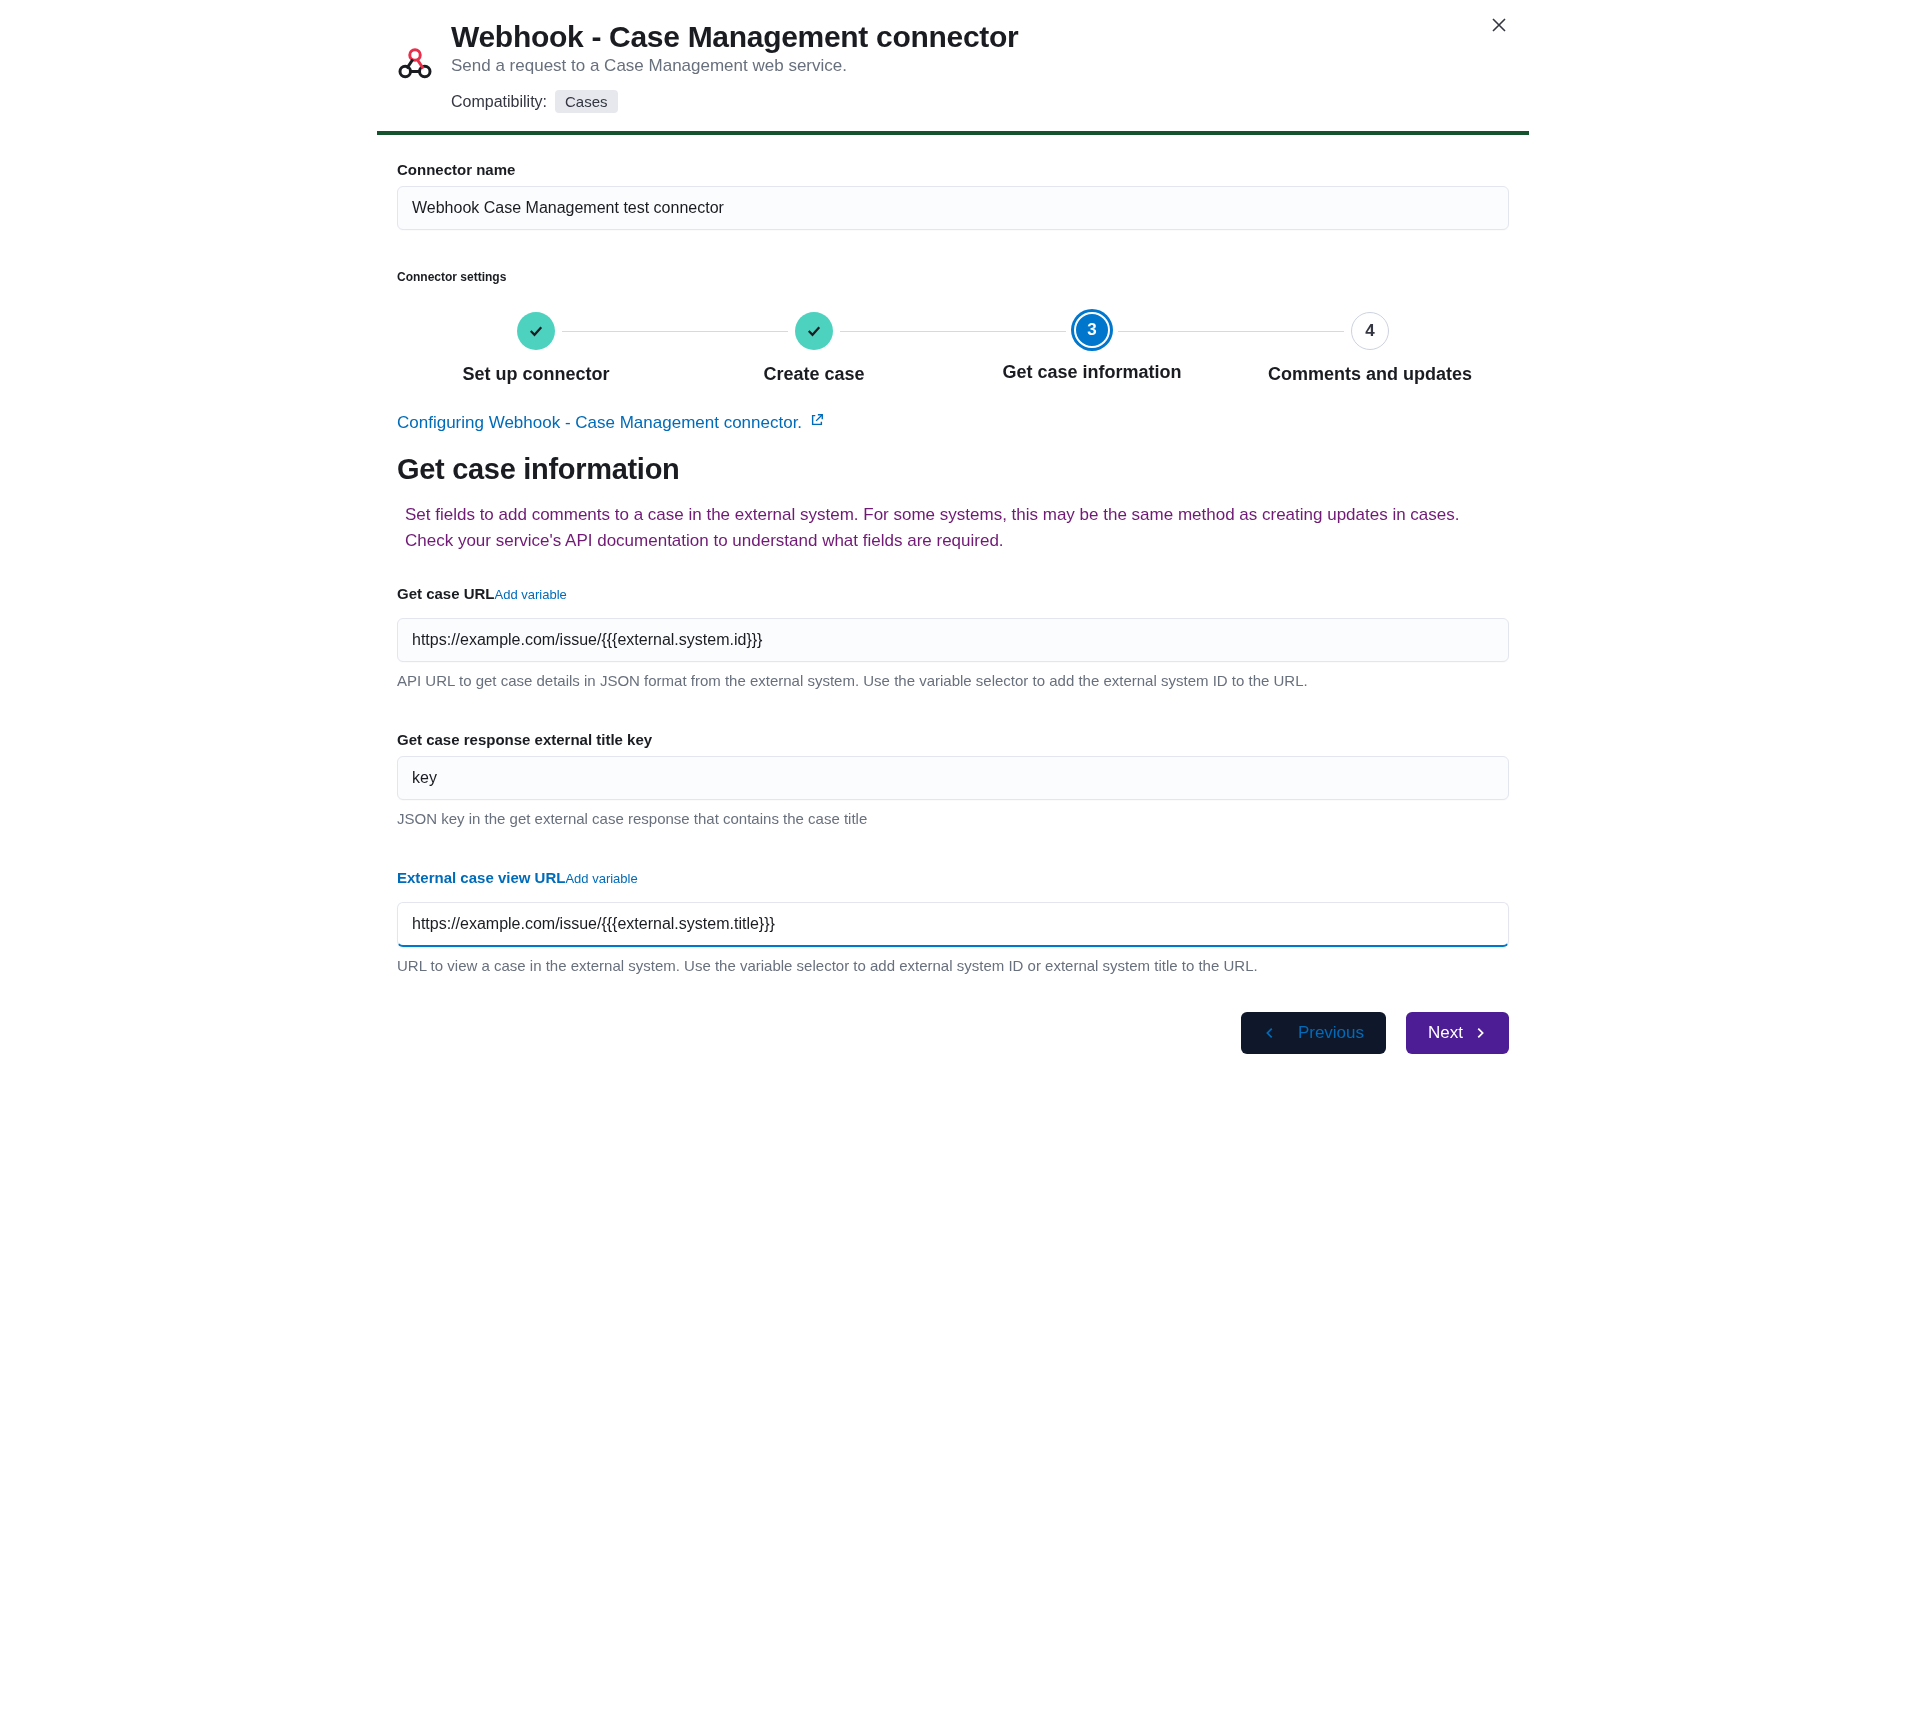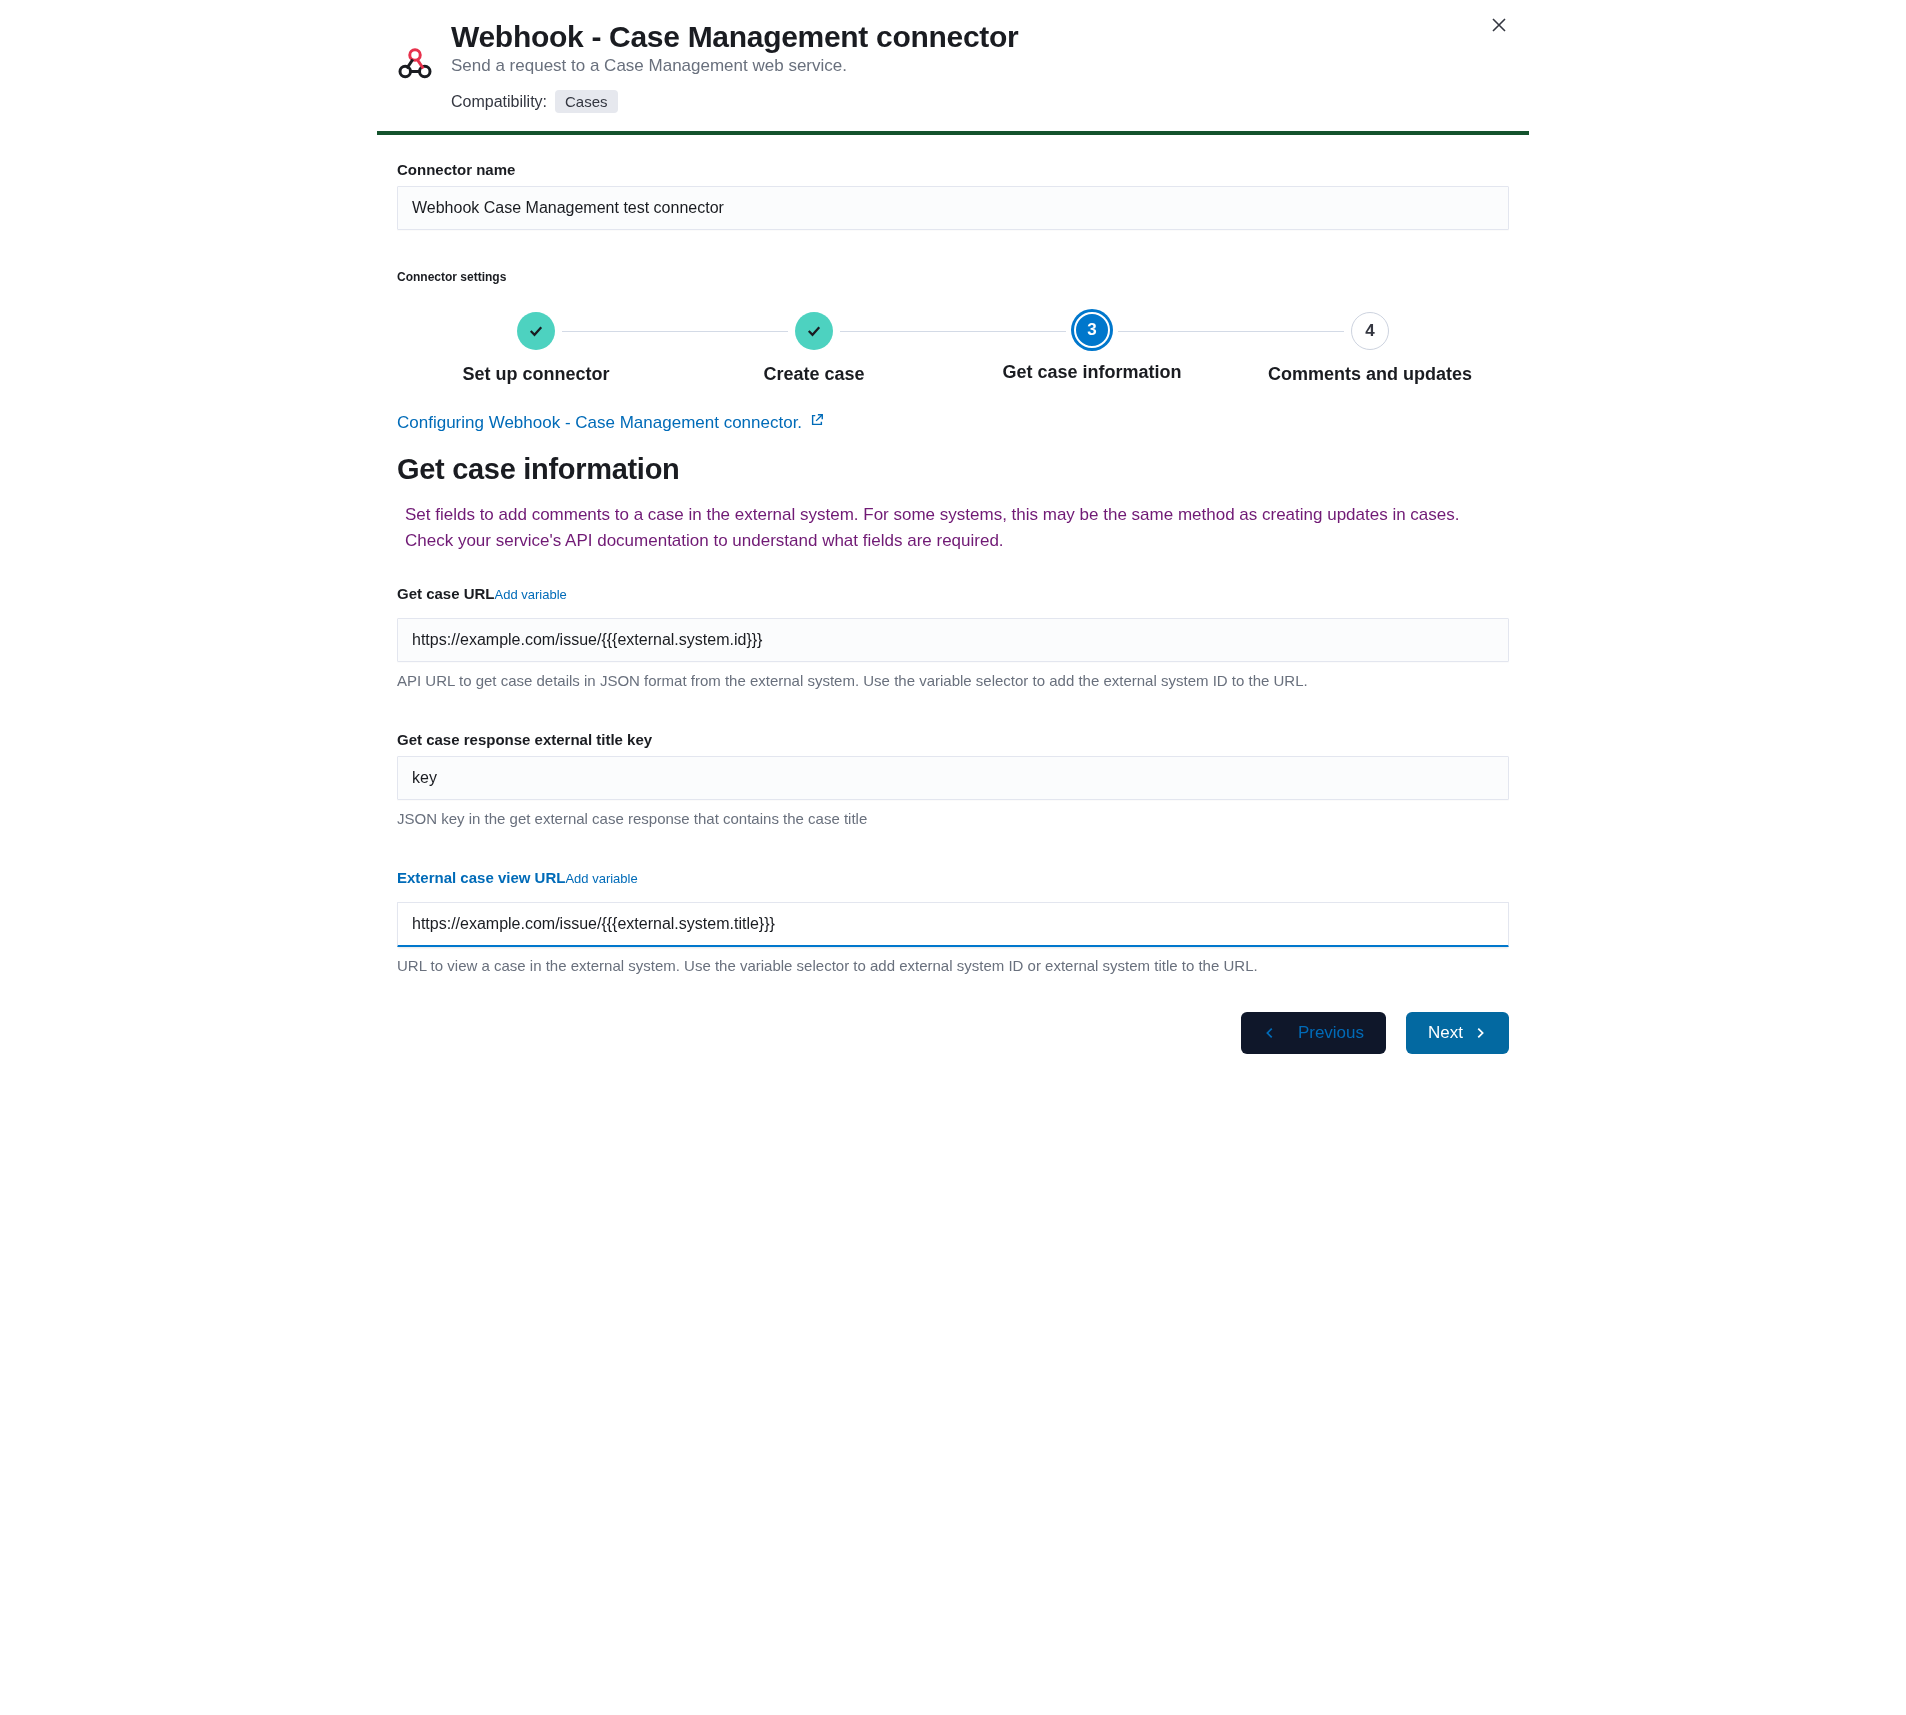--- a/index.html
+++ b/index.html
@@ -76,21 +76,21 @@
       color: #1a1c21;
       margin-bottom: 8px;
       display: block;
     }
     .field-label.blue { color: #006bb8; }
     .text-input {
       width: 100%;
       padding: 12px 14px;
       font-size: 16px;
       border: 1px solid #e3e6ef;
-      border-radius: 1px;
+      border-radius: 6px;
       background: #fbfcfd;
       color: #1a1c21;
       box-shadow: 0 1px 1px rgba(0,0,0,0.02), inset 0 0 0 1px rgba(0,0,0,0);
     }
     .text-input.active {
       background: #fff;
       border-color: #e3e6ef;
       box-shadow: 0 2px 2px -1px rgba(0,0,0,0.1);
       border-bottom: 2px solid #07c;
     }
@@ -219,21 +219,21 @@
       display: inline-flex;
       align-items: center;
       gap: 10px;
     }
     .btn-prev {
       background: #0f172a;
       color: #006bb8;
       gap: 21px;
     }
     .btn-next {
-      background: #0369a1;
+      background: #4c1d95;
       color: #fff;
     }
     .chev { width: 14px; height: 14px; }
     .check-icon { width: 18px; height: 18px; stroke: #1a1c21; stroke-width: 3; fill: none; }
   </style>
 </head>
 <body>
 
 <div class="modal">
   <button class="close-btn">

